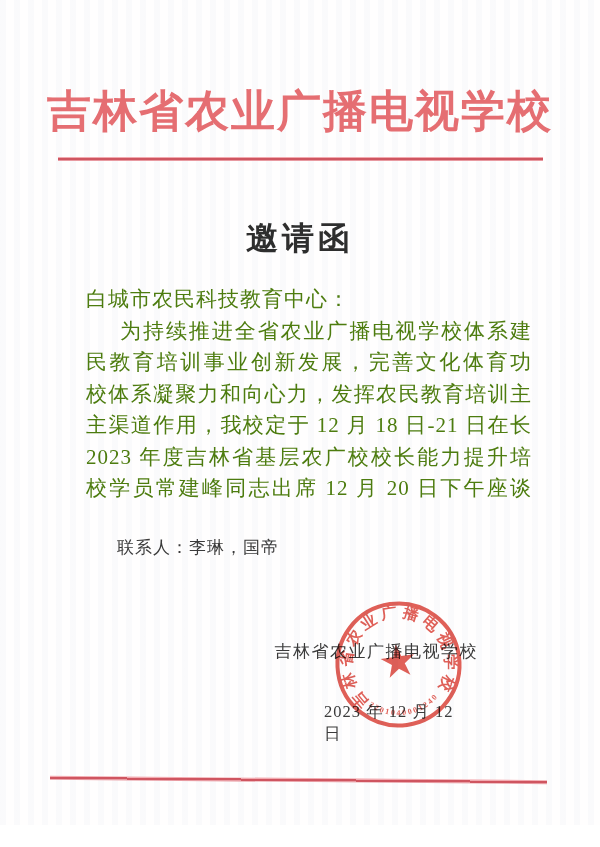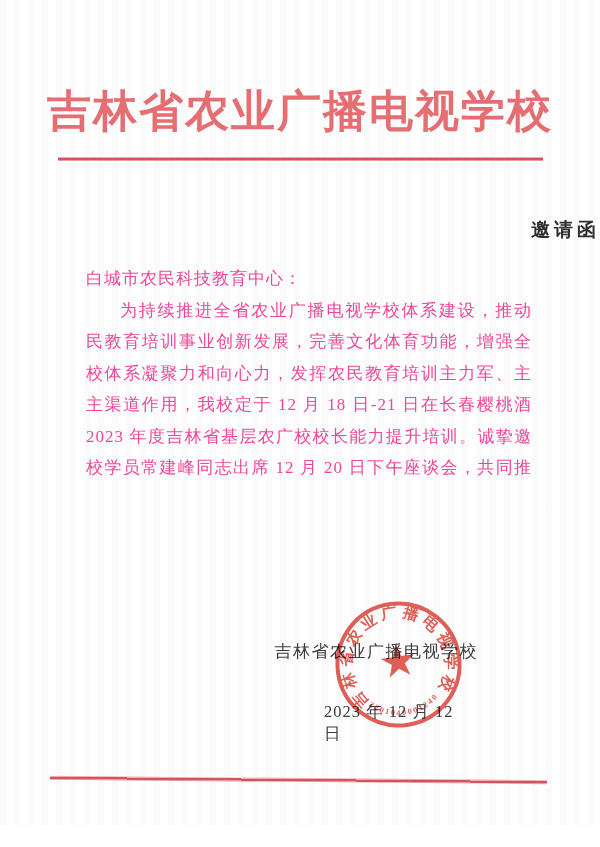--- a/index.html
+++ b/index.html
@@ -22,28 +22,28 @@
     color:#e56e72;
   }
   .rule{
     position:absolute;height:4px;
     background:linear-gradient(#f2aab0 0 1px,#cf5560 1px 3px,#e89aa1 3px 4px);
   }
   .rule-top{left:58px;width:485px;top:157px;}
   .rule-bottom{left:50px;width:497px;top:778px;transform:rotate(0.5deg);}
   .letter-title{
     position:absolute;top:217px;left:0;right:0;
-    text-align:right;
-    font-size:19px;font-weight:bold;
+    text-align:center;
+    font-size:32px;font-weight:bold;
     letter-spacing:4px;
     color:#2e2e2e;
   }
   .body-block{
-    position:absolute;top:263px;left:86px;width:446px;
-    font-size:17px;color:#ec4899;
+    position:absolute;top:284px;left:86px;width:446px;
+    font-size:21px;color:#4d7c0f;
     letter-spacing:1px;
   }
   .line{display:block;height:31.5px;line-height:31.5px;white-space:nowrap;}
   .jline{text-align:justify;text-align-last:justify;white-space:normal;overflow:hidden;}
   .indent{text-indent:34px;}
   .contact-block{
     position:absolute;top:532px;left:117px;
     font-size:17px;color:#3b3b3b;letter-spacing:1px;
   }
   .signature{
@@ -81,20 +81,21 @@
     <span class="line">白城市农民科技教育中心：</span>
     <span class="line jline indent">为持续推进全省农业广播电视学校体系建设，推动我省农</span>
     <span class="line jline">民教育培训事业创新发展，完善文化体育功能，增强全省农广</span>
     <span class="line jline">校体系凝聚力和向心力，发挥农民教育培训主力军、主阵地、</span>
     <span class="line jline">主渠道作用，我校定于 12 月 18 日-21 日在长春樱桃酒店举办</span>
     <span class="line jline">2023 年度吉林省基层农广校校长能力提升培训。诚挚邀请你</span>
     <span class="line jline">校学员常建峰同志出席 12 月 20 日下午座谈会，共同推动农民</span>
   </div>
 
   <div class="contact-block">
+    <span class="line">联系人：李琳，国帝</span>
   </div>
 
   <div class="signature">吉林省农业广播电视学校</div>
   <div class="sign-date">2023 年 12 月 12 日</div>
 
   <svg class="seal" viewBox="0 0 137 137" xmlns="http://www.w3.org/2000/svg">
     <circle cx="68.5" cy="68.5" r="61" fill="none" stroke="#dc4a41" stroke-width="4"></circle>
     <path id="sealArcTop" d="M 35.3 101.7 A 47 47 0 1 1 101.7 101.7" fill="none"></path>
     <path id="sealArcBottom" d="M 20.6 85.9 A 51 51 0 0 0 116.4 85.9" fill="none"></path>
     <text font-size="15.5" font-weight="bold" fill="#dc4a41" letter-spacing="4.5" text-anchor="middle">

